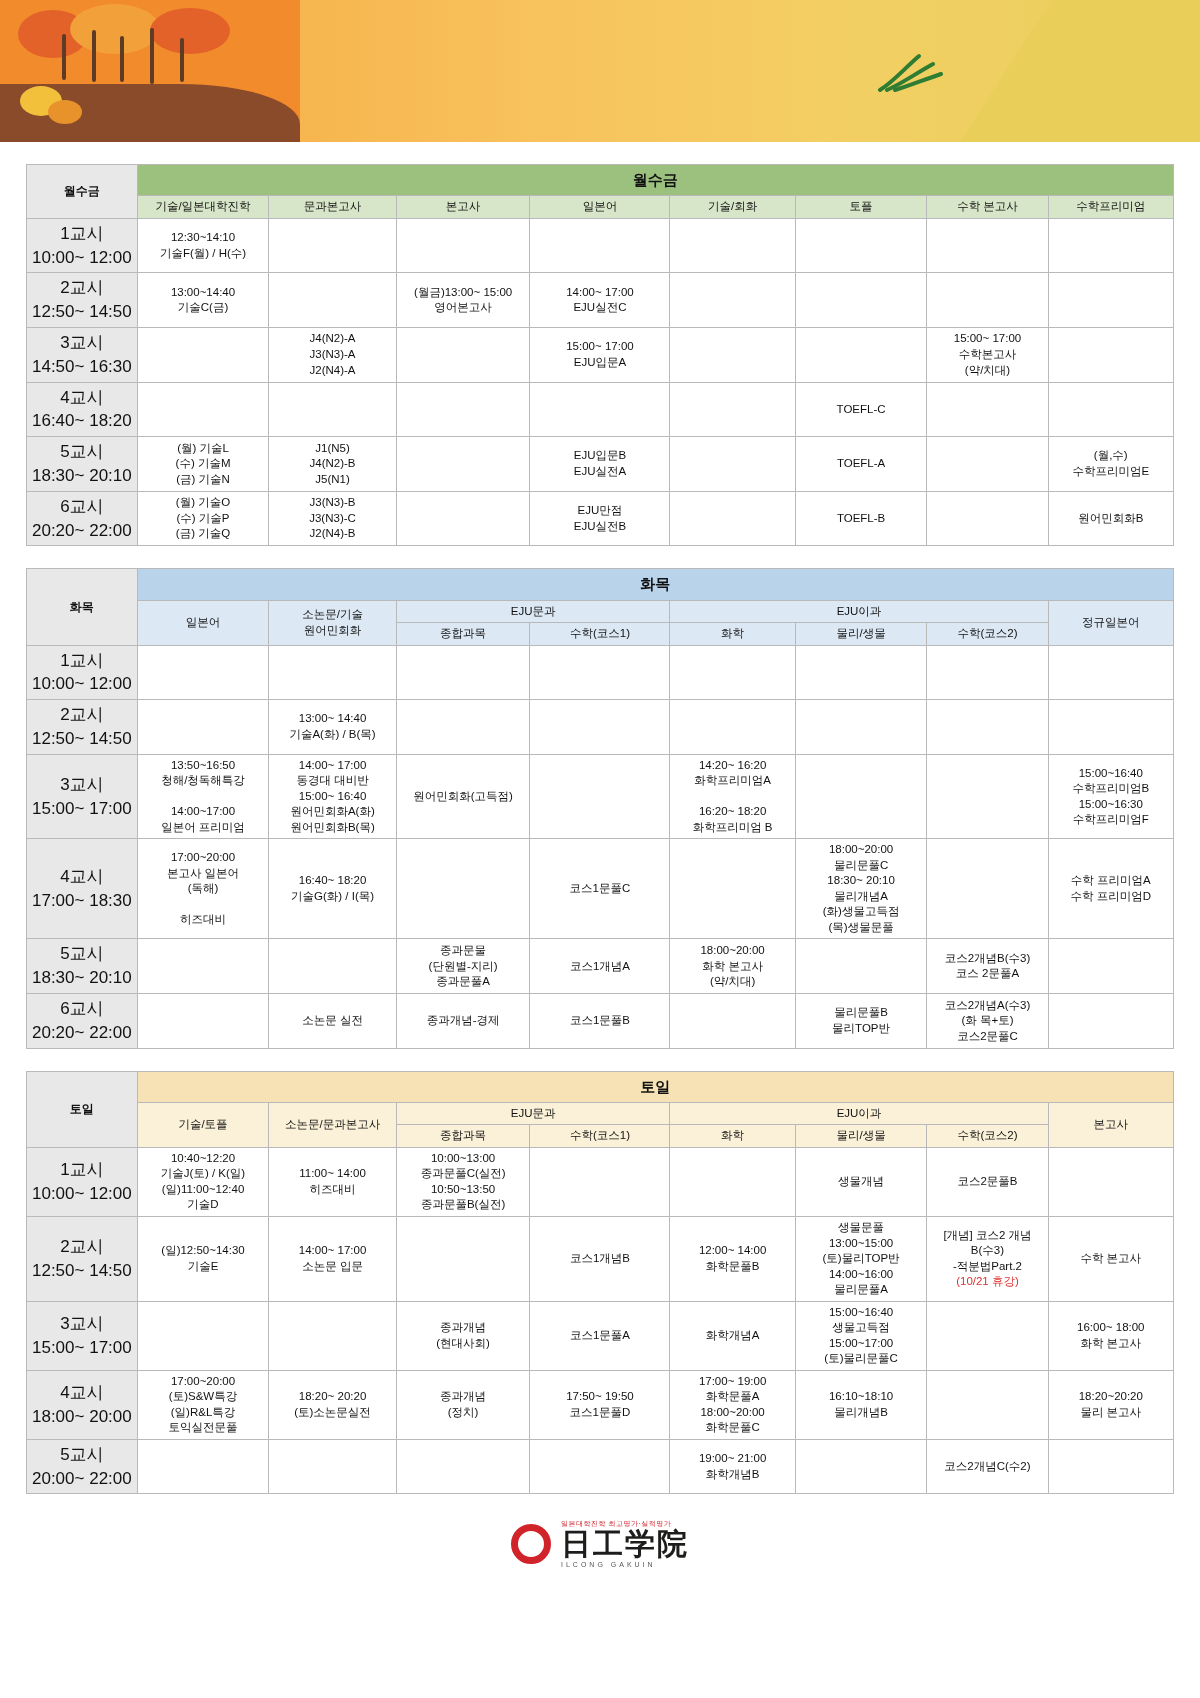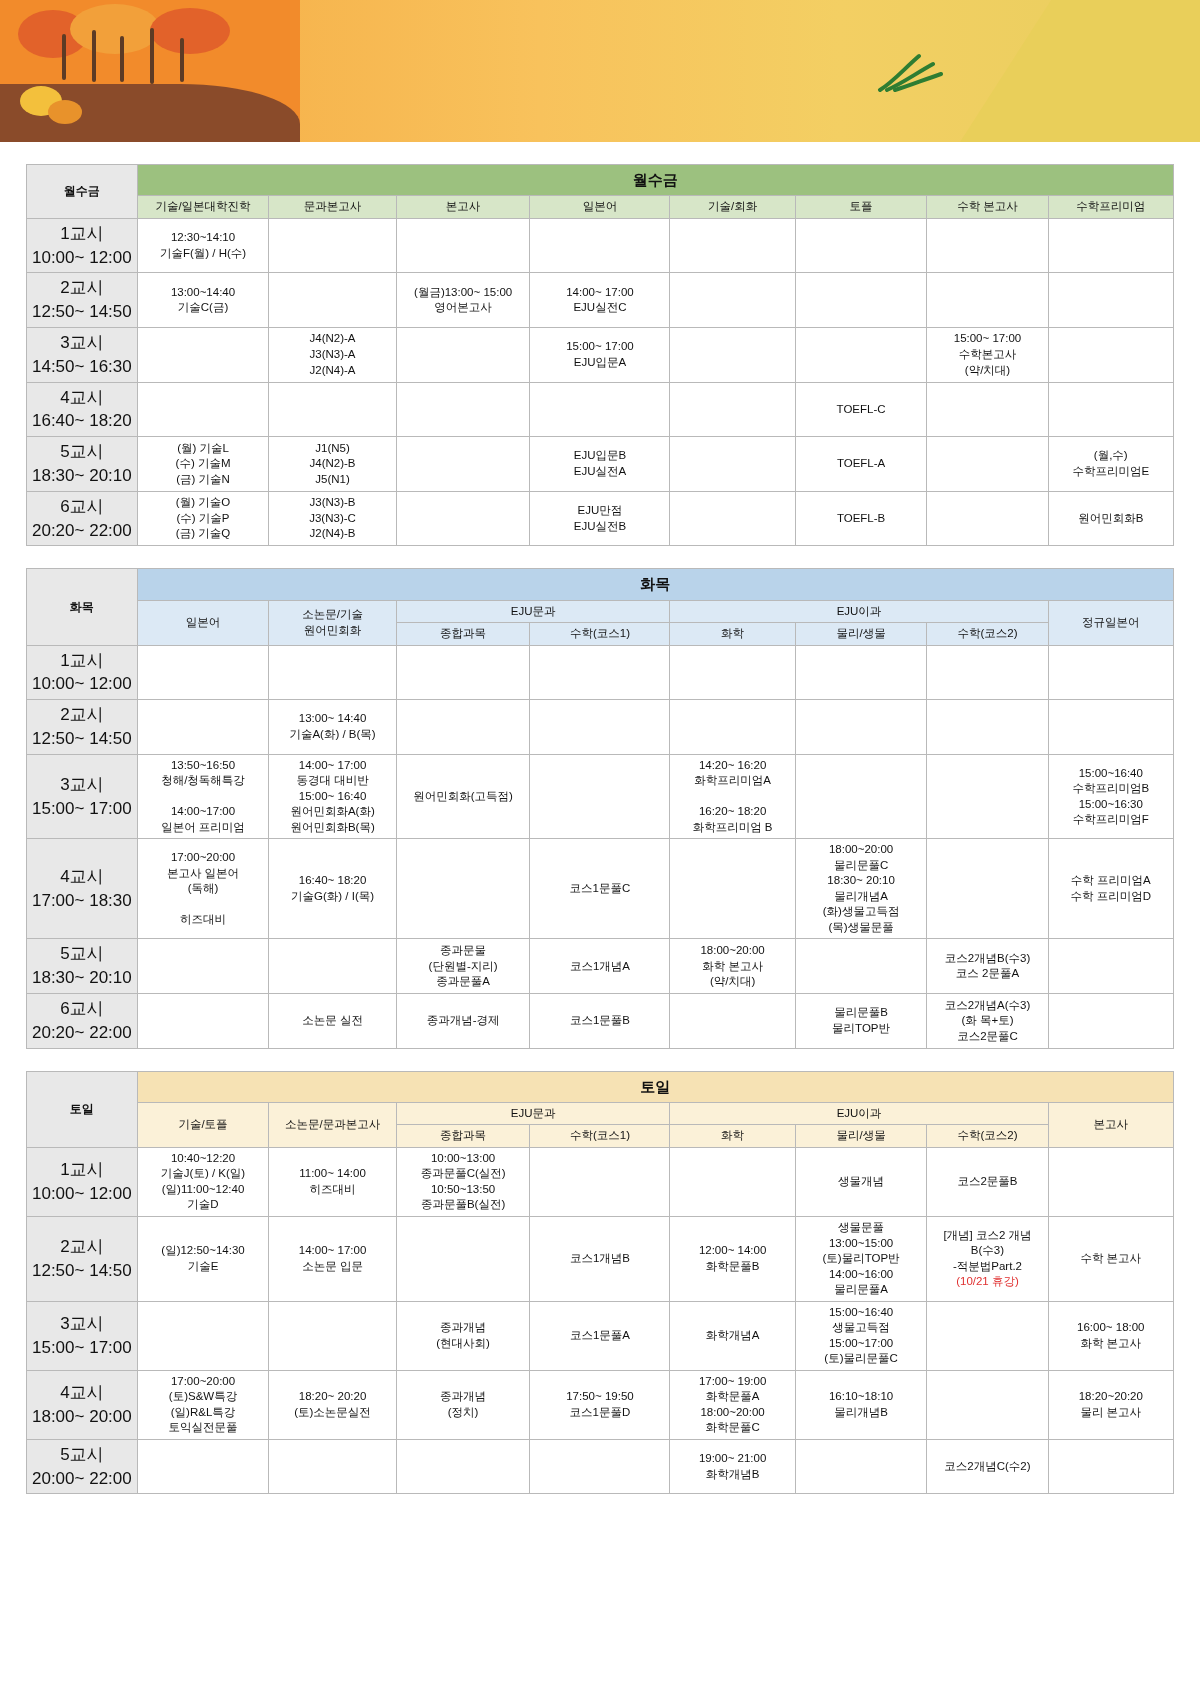--- a/index.html
+++ b/index.html
@@ -396,13 +396,21 @@
             <td></td>
             <td>19:00~ 21:00<br>화학개념B</td>
             <td></td>
             <td>코스2개념C(수2)</td>
             <td></td>
           </tr>
         </tbody>
     </table>
   </div>
 
+  <div class="footer">
+    <div class="logo-ring"></div>
+    <div class="logo-text">
+      <div class="logo-sub">일본대학진학 최고명가·실적명가</div>
+      <div class="logo-main">日工学院</div>
+      <div class="logo-rom">ILCONG GAKUIN</div>
+    </div>
+  </div>
 </div>
 
 </body></html>

